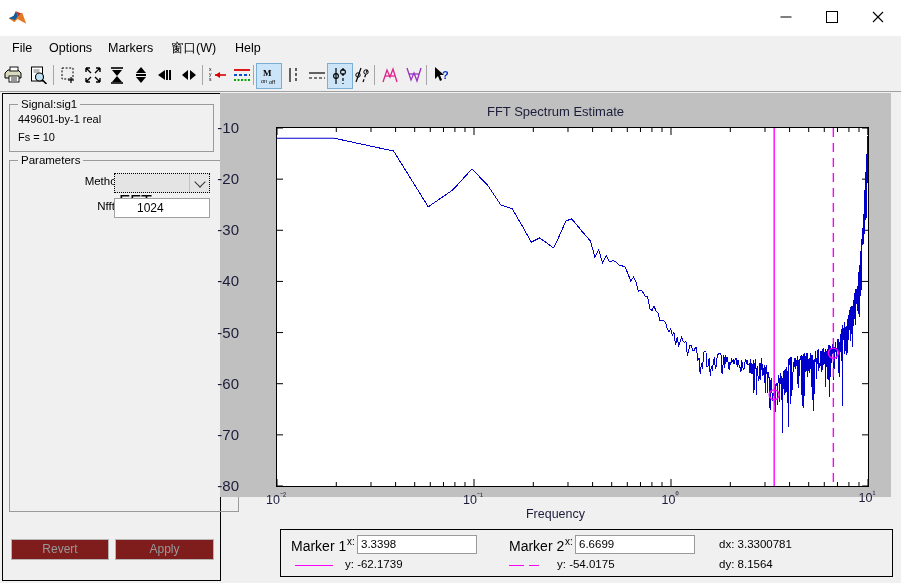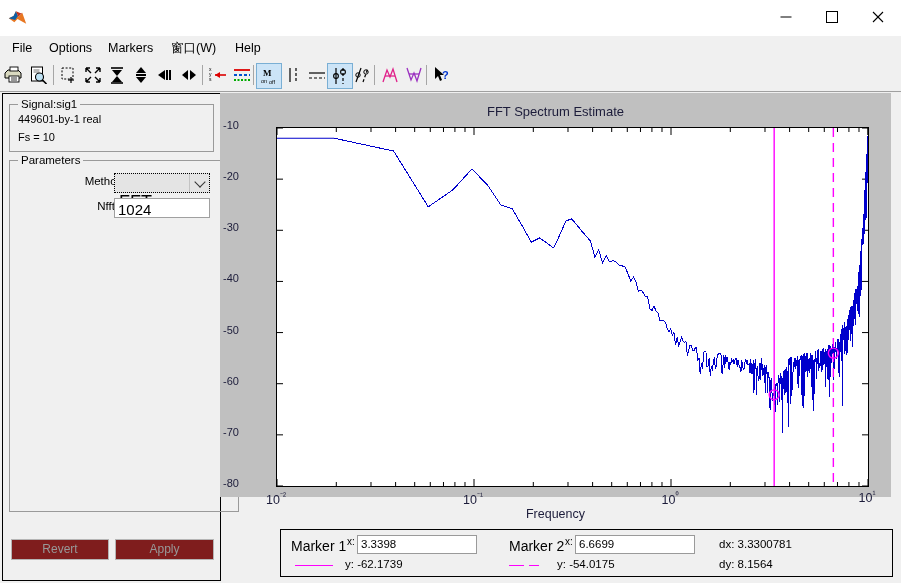--- a/index.html
+++ b/index.html
@@ -45,34 +45,34 @@
 
   .fieldrow{position:absolute;height:20px;}
   .fieldlabel{position:absolute;right:0;top:2px;font-size:11.5px;color:#000;text-align:right;white-space:nowrap;}
   .combo{position:absolute;height:20px;background:#e4e4e4;border:1px solid #a0a0a0;box-sizing:border-box;}
   .combo .cv{position:absolute;left:4px;top:18px;font-size:18px;color:#000;}
   .combo .carrow{position:absolute;right:0;top:0;width:19px;height:18px;background:#e4e4e4;border-left:1px solid #c3c3c3;}
   .chev{position:absolute;left:50%;top:50%;width:7px;height:7px;margin-left:-4px;margin-top:-5px;
         border-left:1.4px solid #333;border-bottom:1.4px solid #333;transform:rotate(-45deg);}
   .combo.focus{border:1px dotted #000;}
   .txtfield{position:absolute;height:20px;background:#fff;border:1px solid #a0a0a0;box-sizing:border-box;}
-  .txtfield .tv{position:absolute;left:3px;top:2px;font-size:15px;color:#000;}
+  .txtfield .tv{position:absolute;left:22px;top:2px;font-size:12px;color:#000;}
 
   .inherit{left:8px;top:416px;width:203px;height:21px;background:#fff;border:1px solid #8d8d8d;box-sizing:border-box;position:absolute;}
   .inherit .cv{position:absolute;left:4px;top:3px;font-size:12px;}
   .inherit .carrow{position:absolute;right:0;top:0;width:20px;height:19px;background:#fff;}
 
   .btn{position:absolute;height:21px;background:#7f1d1d;border:1px solid #b5b5b5;box-sizing:border-box;
        color:#989898;font-size:12px;text-align:center;line-height:19px;}
 
   
   .plotwrap{position:absolute;left:220px;top:93px;width:671px;height:404px;background:#c0c0c0;}
   .plot-title{position:absolute;left:0;top:11px;width:671px;text-align:center;font-size:13px;color:#1c1c3a;}
   .axes{position:absolute;left:56px;top:34px;width:593px;height:360px;background:#fff;border:1.3px solid #000;box-sizing:border-box;}
-  .ylab{position:absolute;right:652px;font-size:11px;color:#1c1c3a;text-align:right;white-space:nowrap;}
+  .ylab{position:absolute;right:652px;font-size:15px;color:#1c1c3a;text-align:right;white-space:nowrap;}
   .xlab{position:absolute;font-size:12.5px;color:#1c1c3a;text-align:center;white-space:nowrap;}
   .xlab sup{font-size:9px;}
   .xtitle{position:absolute;left:0;top:414px;width:671px;text-align:center;font-size:12.5px;color:#1c1c3a;}
 
   
   .mpanel{position:absolute;left:280px;top:529px;width:613px;height:48px;
           background:#f0f0f0;border:1.5px solid #000;box-sizing:border-box;}
   .mlabel{position:absolute;font-size:14px;color:#000;white-space:nowrap;}
   .mx{position:absolute;font-size:10px;color:#000;}
   .mfield{position:absolute;height:19px;background:#fff;border:1px solid #9a9a9a;box-sizing:border-box;}

